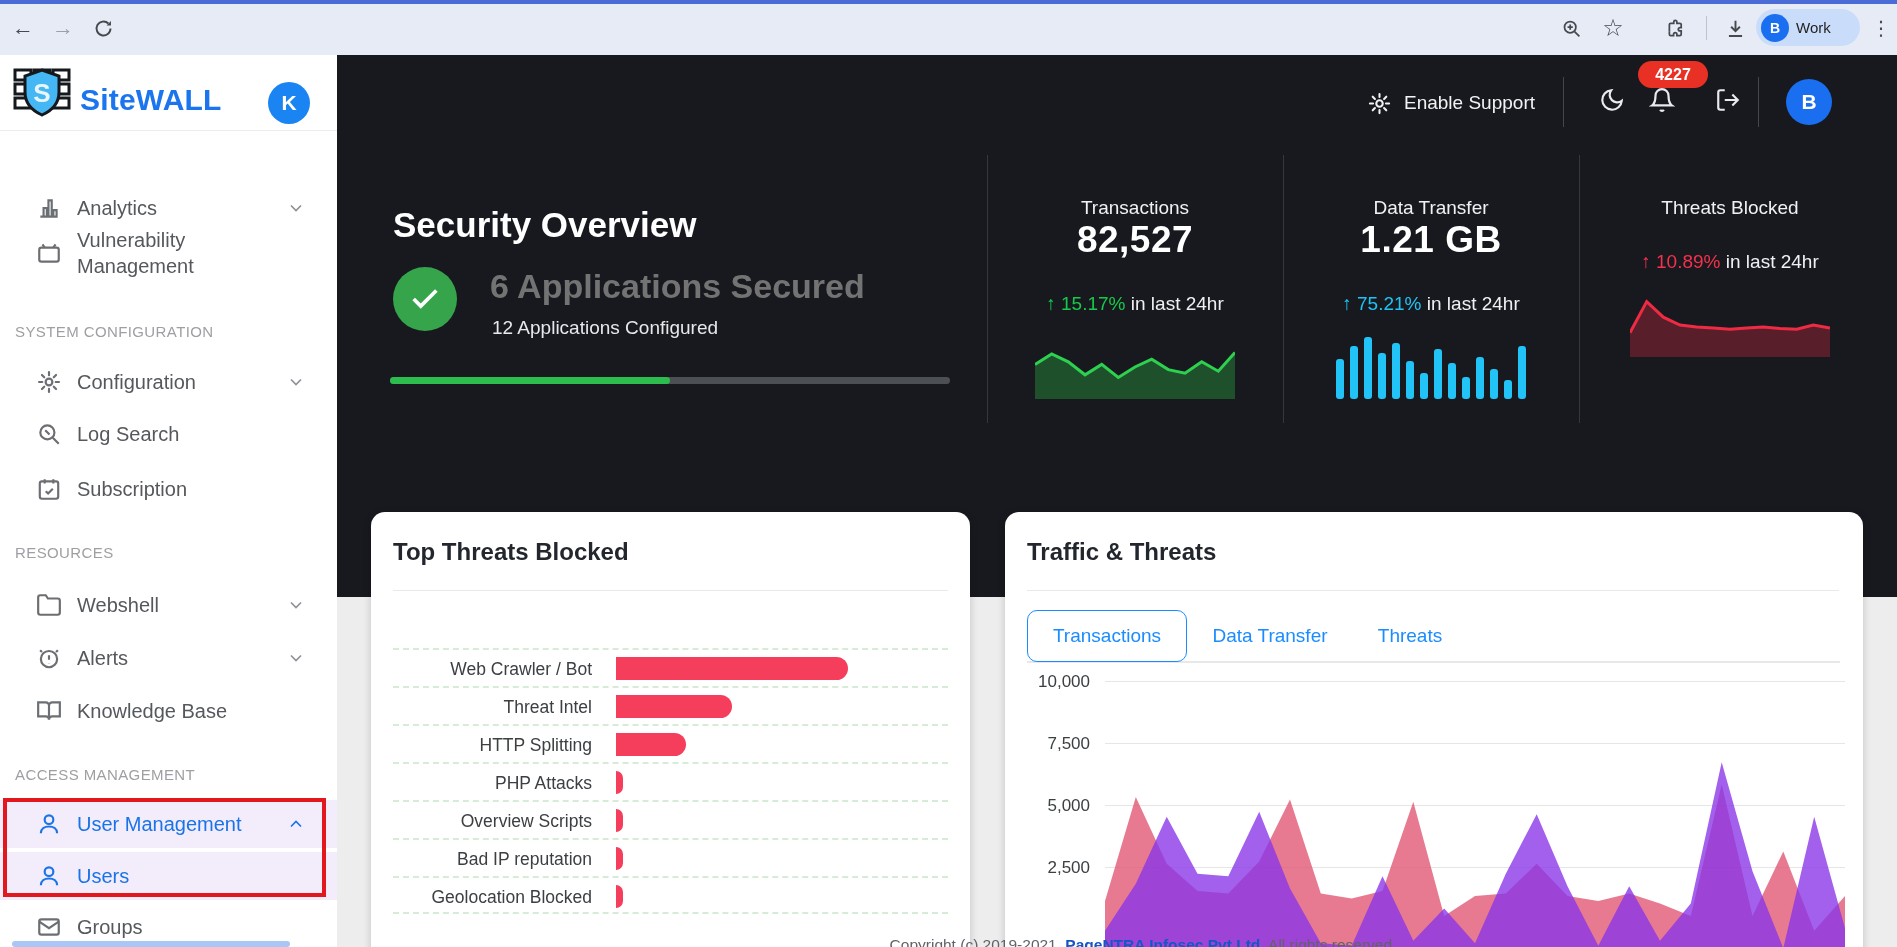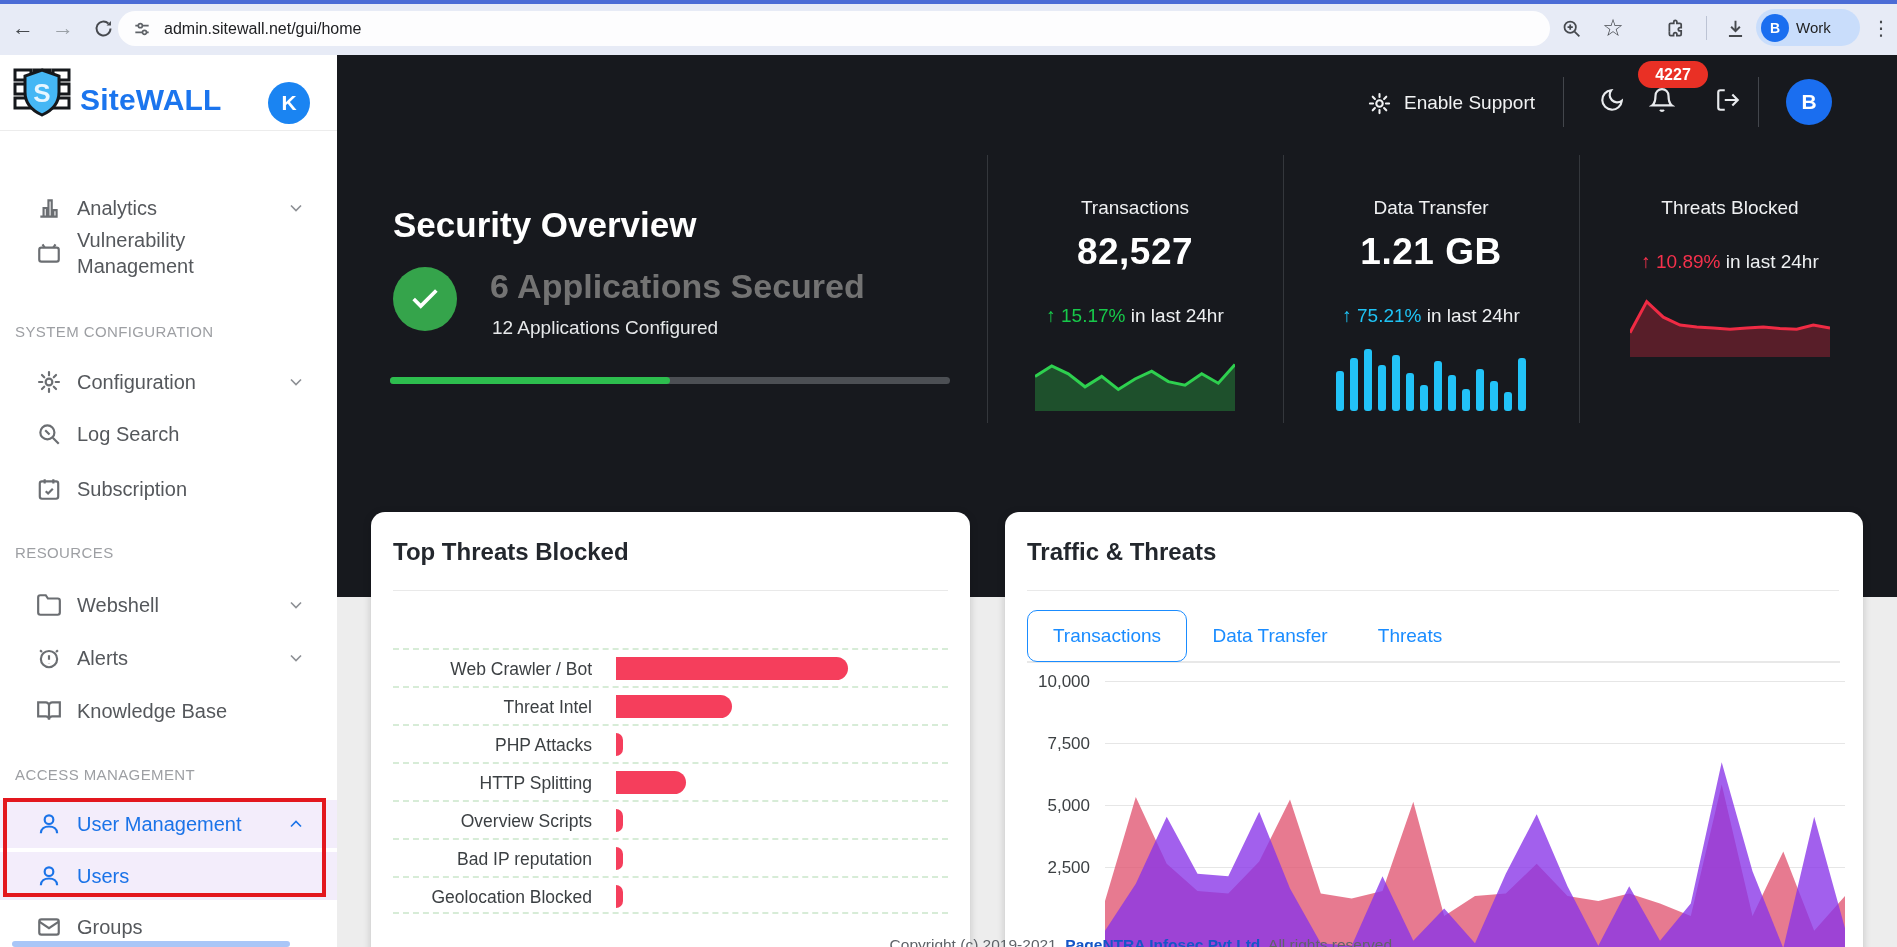--- a/index.html
+++ b/index.html
@@ -64,21 +64,21 @@
     display:flex; align-items:center; justify-content:center; }
   .hero-check svg { width:34px; height:34px; color:#fff; }
   .hero-headline { position:absolute; left:153px; top:212px; font-size:34px; font-weight:bold; color:#737373; }
   .hero-sub { position:absolute; left:155px; top:262px; font-size:19px; color:#e6e8ea; }
   .progress { position:absolute; left:53px; top:322px; width:560px; height:7px; border-radius:4px; background:#4c4f54; }
   .progress > div { height:7px; border-radius:4px; background:#2dbd4e; }
 
   .stat-div { position:absolute; top:100px; width:1px; height:268px; background:#34373c; }
   .stat-col { position:absolute; top:142px; width:280px; text-align:center; color:#fff; }
   .stat-label { font-size:19px; color:#f0f1f3; }
-  .stat-value { font-size:37px; font-weight:bold; margin-top:12px; letter-spacing:.5px; }
+  .stat-value { font-size:37px; font-weight:bold; letter-spacing:.5px; }
   .stat-change { margin-top:32px; font-size:19px; color:#eef0f2; }
   .stat-spark { margin-top:16px; height:68px; display:flex; align-items:flex-end; justify-content:center; }
 
   
   .card { position:absolute; top:457px; background:#fff; border-radius:14px; box-shadow:0 2px 8px rgba(0,0,0,.18); overflow:hidden; }
   .card-threats { left:34px; width:599px; height:475px; }
   .card-traffic { left:668px; width:858px; height:475px; }
   .card-title { position:absolute; left:22px; top:26px; font-size:24px; font-weight:bold; color:#23272d; }
   .card-hr { position:absolute; left:22px; top:78px; height:1px; background:#e9e9e9; }
   .card-threats .card-hr { width:555px; }
@@ -109,28 +109,20 @@
 
   <div class="chrome">
     <div class="chrome-strip"></div>
     <div class="chrome-ic" style="left:8px;">←</div>
     <div class="chrome-ic" style="left:48px;color:#9aa0a6;">→</div>
     <div class="chrome-ic" style="left:88px;">
       <svg viewBox="0 0 24 24" fill="none" stroke="currentColor" stroke-width="2.2">
           <path d="M20 12a8 8 0 1 1-2.4-5.7"></path>
           <path d="M20.5 3.5v5h-5" fill="currentColor" stroke="none"></path>
         </svg>
-    </div>
-    <div class="url-pill">
-      <svg class="tune" viewBox="0 0 24 24" fill="none" stroke="currentColor" stroke-width="2">
-          <path d="M4 8h16M4 16h16"></path>
-          <circle cx="10" cy="8" r="2.4" fill="#fff"></circle>
-          <circle cx="15" cy="16" r="2.4" fill="#fff"></circle>
-        </svg>
-      <span class="url-text">admin.sitewall.net/gui/home</span>
     </div>
     <div class="chrome-ic" style="left:1556px;">
       <svg viewBox="0 0 24 24" fill="none" stroke="currentColor" stroke-width="2">
           <circle cx="10.5" cy="10.5" r="6.5"></circle>
           <path d="M15.5 15.5L21 21M7.5 10.5h6M10.5 7.5v6"></path>
         </svg>
     </div>
     <div class="chrome-ic" style="left:1598px;font-size:24px;">☆</div>
     <div class="chrome-ic" style="left:1660px;">
       <svg viewBox="0 0 24 24" fill="none" stroke="currentColor" stroke-width="2">
@@ -366,26 +358,26 @@
       <div class="threat-rows" id="threat-rows">
           <div class="threat-row">
             <div class="threat-lbl">Web Crawler / Bot</div>
             <div class="threat-bar" style="width:232px;"></div>
           </div>
           <div class="threat-row">
             <div class="threat-lbl">Threat Intel</div>
             <div class="threat-bar" style="width:116px;"></div>
           </div>
           <div class="threat-row">
+            <div class="threat-lbl">HTTP Splitting</div>
+            <div class="threat-bar" style="width:70px;"></div>
+          </div>
+          <div class="threat-row">
             <div class="threat-lbl">PHP Attacks</div>
             <div class="threat-bar" style="width:7px;"></div>
-          </div>
-          <div class="threat-row">
-            <div class="threat-lbl">HTTP Splitting</div>
-            <div class="threat-bar" style="width:70px;"></div>
           </div>
           <div class="threat-row">
             <div class="threat-lbl">Overview Scripts</div>
             <div class="threat-bar" style="width:7px;"></div>
           </div>
           <div class="threat-row">
             <div class="threat-lbl">Bad IP reputation</div>
             <div class="threat-bar" style="width:7px;"></div>
           </div>
           <div class="threat-row">

